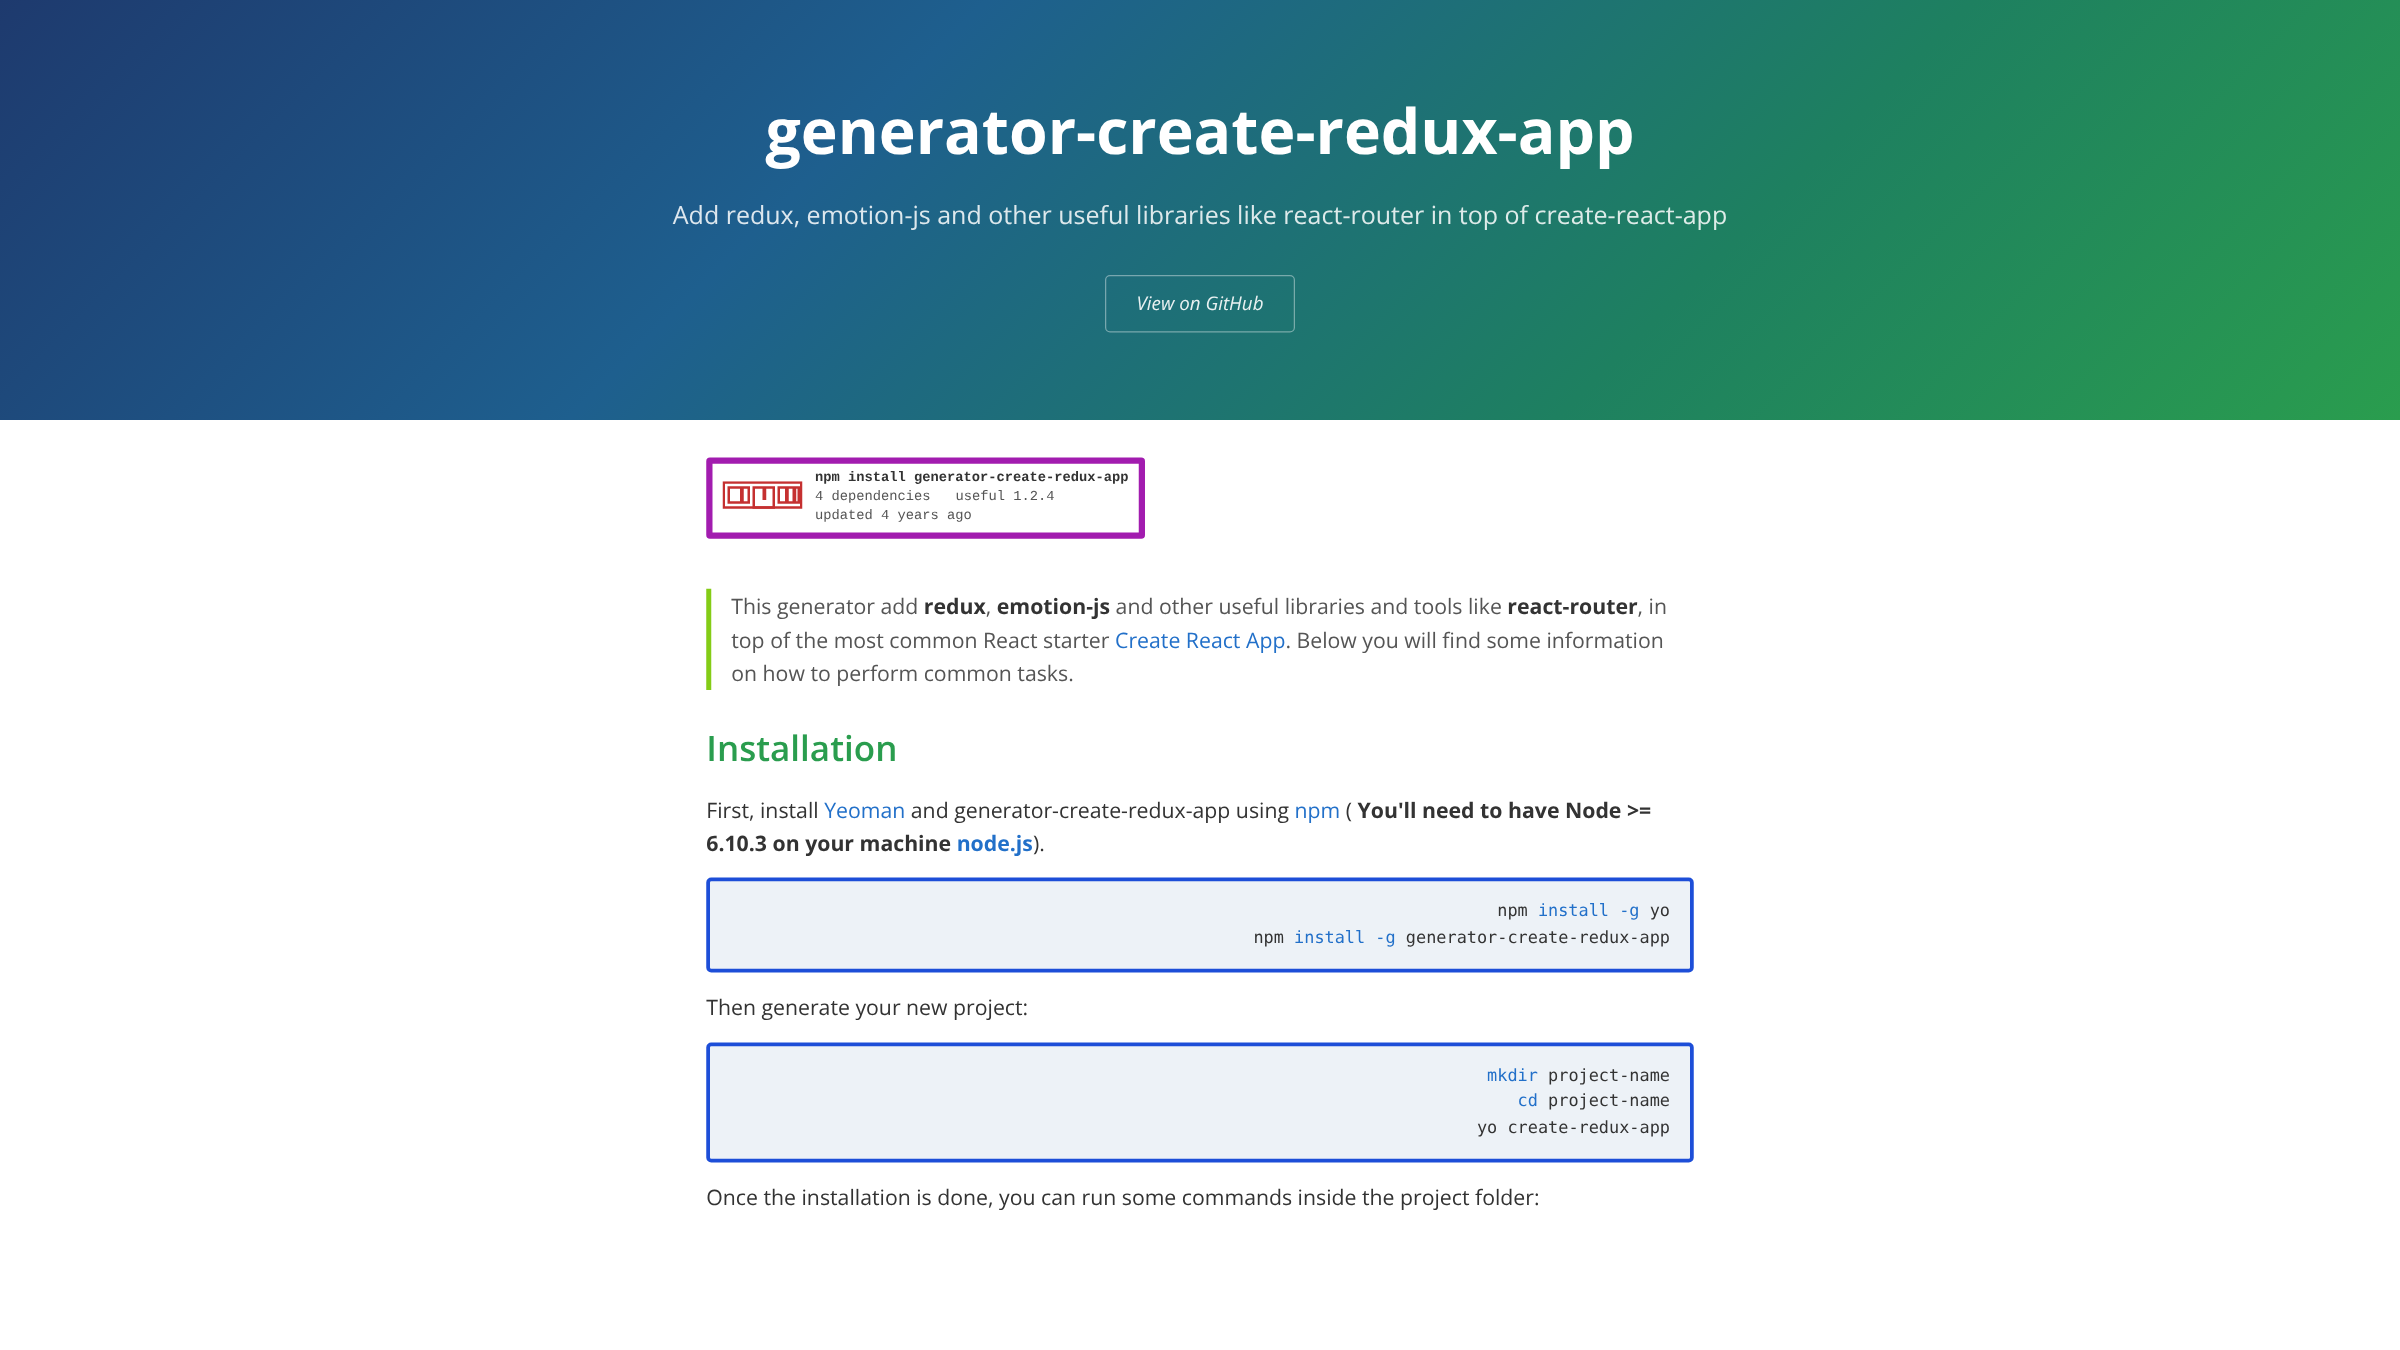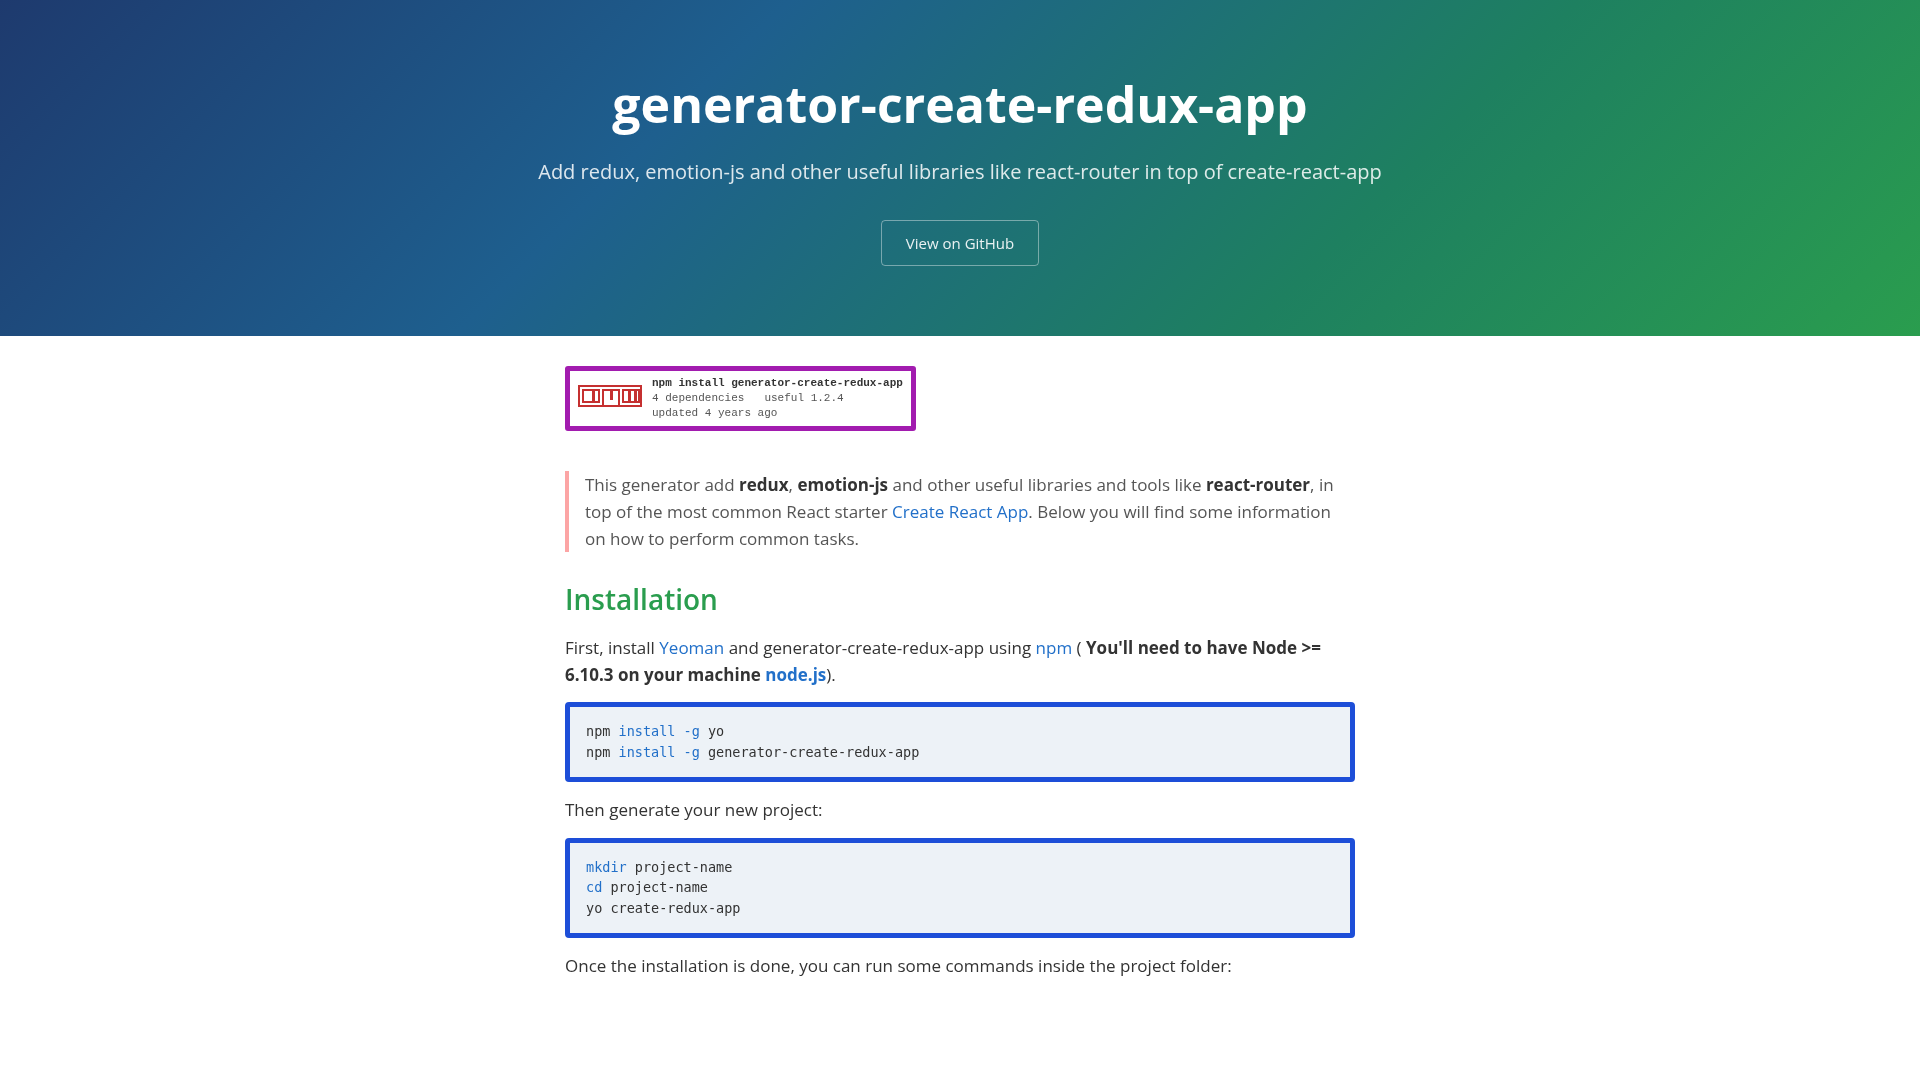--- a/index.html
+++ b/index.html
@@ -26,20 +26,21 @@
 }
 .github-btn {
   display: inline-block;
   padding: 12px 24px;
   border: 1px solid rgba(255,255,255,0.4);
   border-radius: 4px;
   color: rgba(255,255,255,0.9);
   font-size: 15px;
   text-decoration: none;
   cursor: pointer;
+  font-style: italic;
 }
 .content {
   max-width: 830px;
   margin: 0 auto;
   padding: 30px 20px;
 }
 .content h1 {
   color: #2a9d4e;
   font-size: 36px;
   font-weight: 600;
@@ -69,49 +70,50 @@
 }
 .npm-logo svg { display: block; }
 .npm-meta {
   color: #555;
   line-height: 1.35;
 }
 .npm-cmd { color: #333; font-weight: bold; display: block; }
 .npm-line2 { display: flex; gap: 20px; }
 .npm-line3 { text-align: left; }
 blockquote {
-  border-left: 4px solid #fca5a5;
+  border-left: 4px solid #84cc16;
   padding: 0 16px;
   margin: 18px 0 8px;
   color: #555;
   font-size: 17px;
   line-height: 1.6;
 }
 blockquote strong { color: #333; }
 .content p {
   font-size: 17px;
   line-height: 1.6;
   margin: 14px 0;
   color: #333;
 }
 a.link {
   color: #2270c9;
   text-decoration: none;
 }
 pre {
   background: #edf2f7;
-  border: 5px solid #1d4ed8;
+  border: 3px solid #1d4ed8;
   border-radius: 4px;
   padding: 14px 16px;
   font-family: 'Menlo', 'Consolas', monospace;
   font-size: 13.5px;
   line-height: 1.55;
   margin: 14px 0;
   overflow-x: auto;
   color: #333;
+  text-align: right;
 }
 .kw { color: #2270c9; }
 </style>
 </head>
 <body>
 
 <div class="header">
   <h1>generator-create-redux-app</h1>
   <div class="subtitle">Add redux, emotion-js and other useful libraries like react-router in top of create-react-app</div>
   <a class="github-btn">View on GitHub</a>

